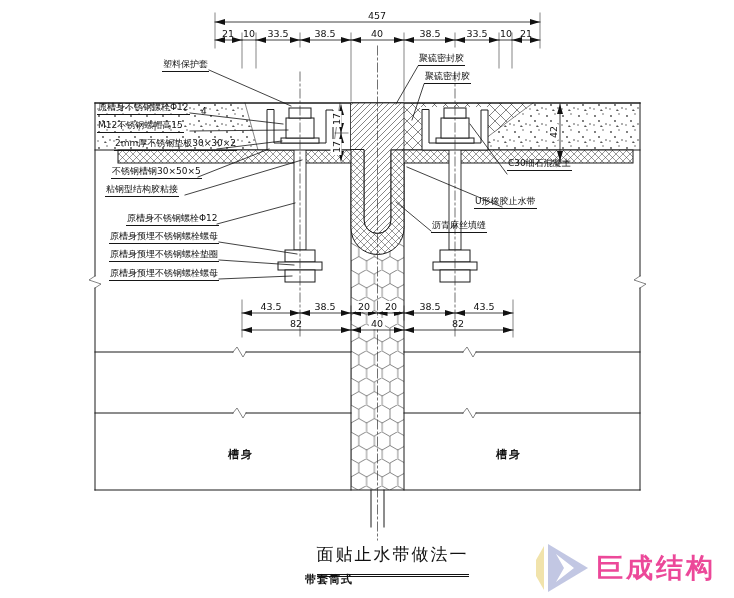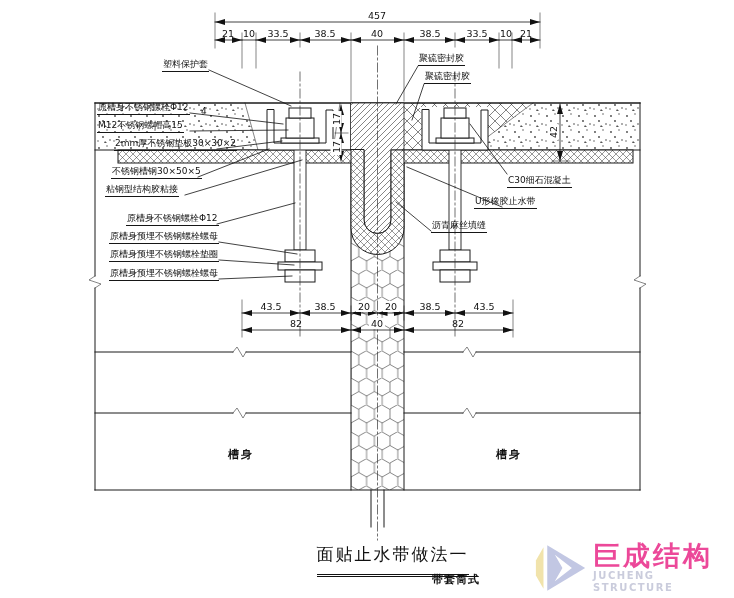--- a/index.html
+++ b/index.html
@@ -14,21 +14,21 @@
   .lbl{position:absolute;font-size:9px;line-height:11px;white-space:nowrap;
        border-bottom:1px solid #161616;padding:0 1px 1px 1px}
   .dim{position:absolute;font-size:9.5px;white-space:nowrap;transform:translateX(-50%)}
   .dimv{position:absolute;font-size:9.5px;white-space:nowrap;transform:translate(-50%,-50%) rotate(-90deg)}
   .bgw{background:#fff;padding:0 2px}
   .note{position:absolute;font-size:9px}
   .bodylbl{position:absolute;font-size:11px;letter-spacing:2px;font-weight:bold}
   .titlebox{position:absolute;left:305px;top:543px;width:175px;text-align:center}
   .title{display:inline-block;font-size:17px;font-weight:normal;letter-spacing:2px;
          border-bottom:3px double #111;padding-bottom:8px}
-  .subtitle{position:absolute;left:305px;top:572px;width:175px;text-align:right;
+  .subtitle{position:absolute;left:305px;top:572px;width:175px;text-align:left;
             font-size:11px;font-weight:bold;letter-spacing:1px}
   .logo{position:absolute;left:534px;top:540px;width:198px;height:56px;display:flex;align-items:center}
   .logo-texts{margin-left:6px}
   .logo-cn{font-size:27px;font-weight:bold;letter-spacing:3px;color:#ec4899;line-height:28px}
   .logo-en{font-size:10px;font-weight:bold;letter-spacing:1.5px;color:#caccdc;line-height:12px}
 </style>
 </head>
 <body>
 
 <div id="canvas">
@@ -220,21 +220,21 @@
 <span class="lbl" style="left:114px;top:138px">2mm厚不锈钢垫板30×30×2</span>
 <span class="lbl" style="left:111px;top:166px">不锈钢槽钢30×50×5</span>
 <span class="lbl" style="left:105px;top:184px">粘钢型结构胶粘接</span>
 <span class="lbl" style="left:126px;top:213px">原槽身不锈钢螺栓Φ12</span>
 <span class="lbl" style="left:109px;top:231px">原槽身预埋不锈钢螺栓螺母</span>
 <span class="lbl" style="left:109px;top:249px">原槽身预埋不锈钢螺栓垫圈</span>
 <span class="lbl" style="left:109px;top:268px">原槽身预埋不锈钢螺栓螺母</span>
 
 <span class="lbl" style="left:418px;top:53px">聚硫密封胶</span>
 <span class="lbl" style="left:424px;top:71px">聚硫密封胶</span>
-<span class="lbl" style="left:507px;top:175px">C30细石混凝土</span>
+<span class="lbl" style="left:507px;top:158px">C30细石混凝土</span>
 <span class="lbl" style="left:474px;top:196px">U形橡胶止水带</span>
 <span class="lbl" style="left:431px;top:220px">沥青麻丝填缝</span>
 
 <span class="dim" style="left:377px;top:10px">457</span>
 <span class="dim" style="left:228px;top:28px">21</span>
 <span class="dim" style="left:249px;top:28px">10</span>
 <span class="dim" style="left:278px;top:28px">33.5</span>
 <span class="dim" style="left:325px;top:28px">38.5</span>
 <span class="dim" style="left:377px;top:28px">40</span>
 <span class="dim" style="left:430px;top:28px">38.5</span>
@@ -267,17 +267,16 @@
 <div class="subtitle">带套筒式</div>
 
 <div class="logo">
   <svg width="56" height="52" viewBox="0 0 56 52">
     <polygon points="2,18 10,4 10,48 2,34" style="fill:#f1e3ab;stroke:none"></polygon>
     <polygon points="14,2 54,26 14,50" style="fill:#c2c7e3;stroke:none"></polygon>
     <polygon points="22,12 40,26 22,40 30,26" style="fill:#ffffff;stroke:none"></polygon>
   </svg>
   <div class="logo-texts">
     <div class="logo-cn">巨成结构</div>
-    <div class="logo-en">JUCHENG STRUCTURE</div>
   </div>
 </div>
 
 </div>
 
 </body></html>

